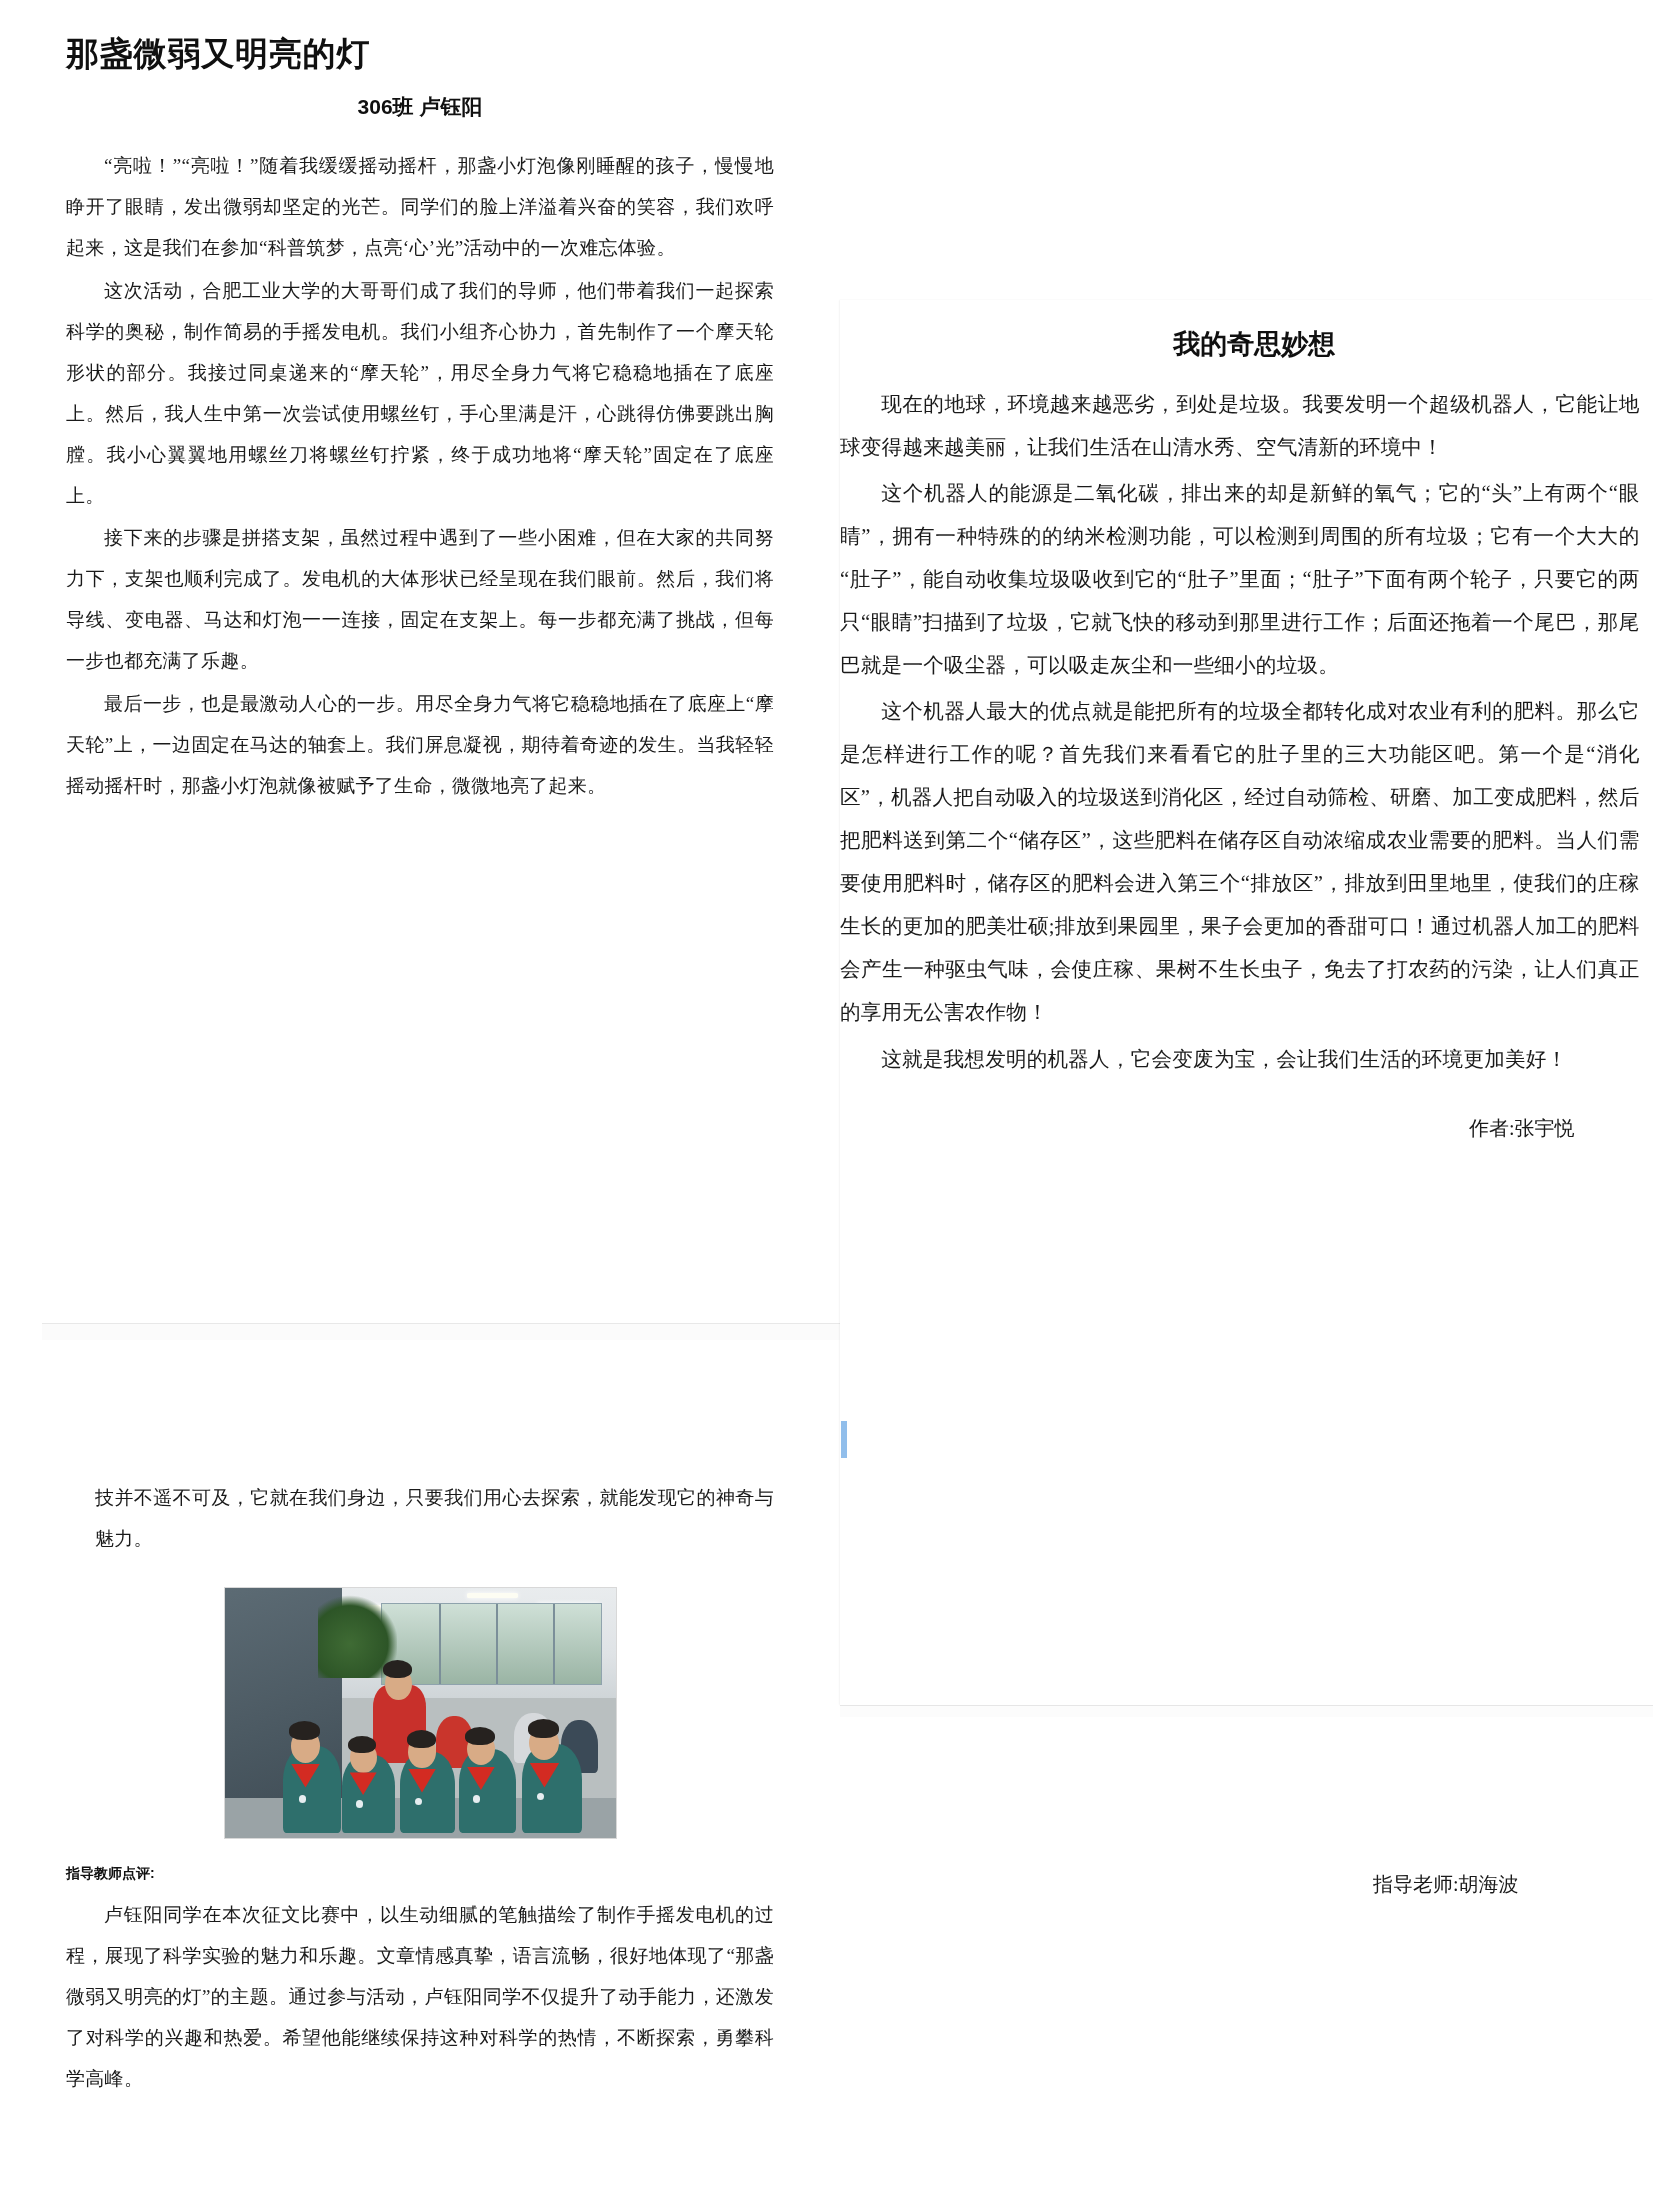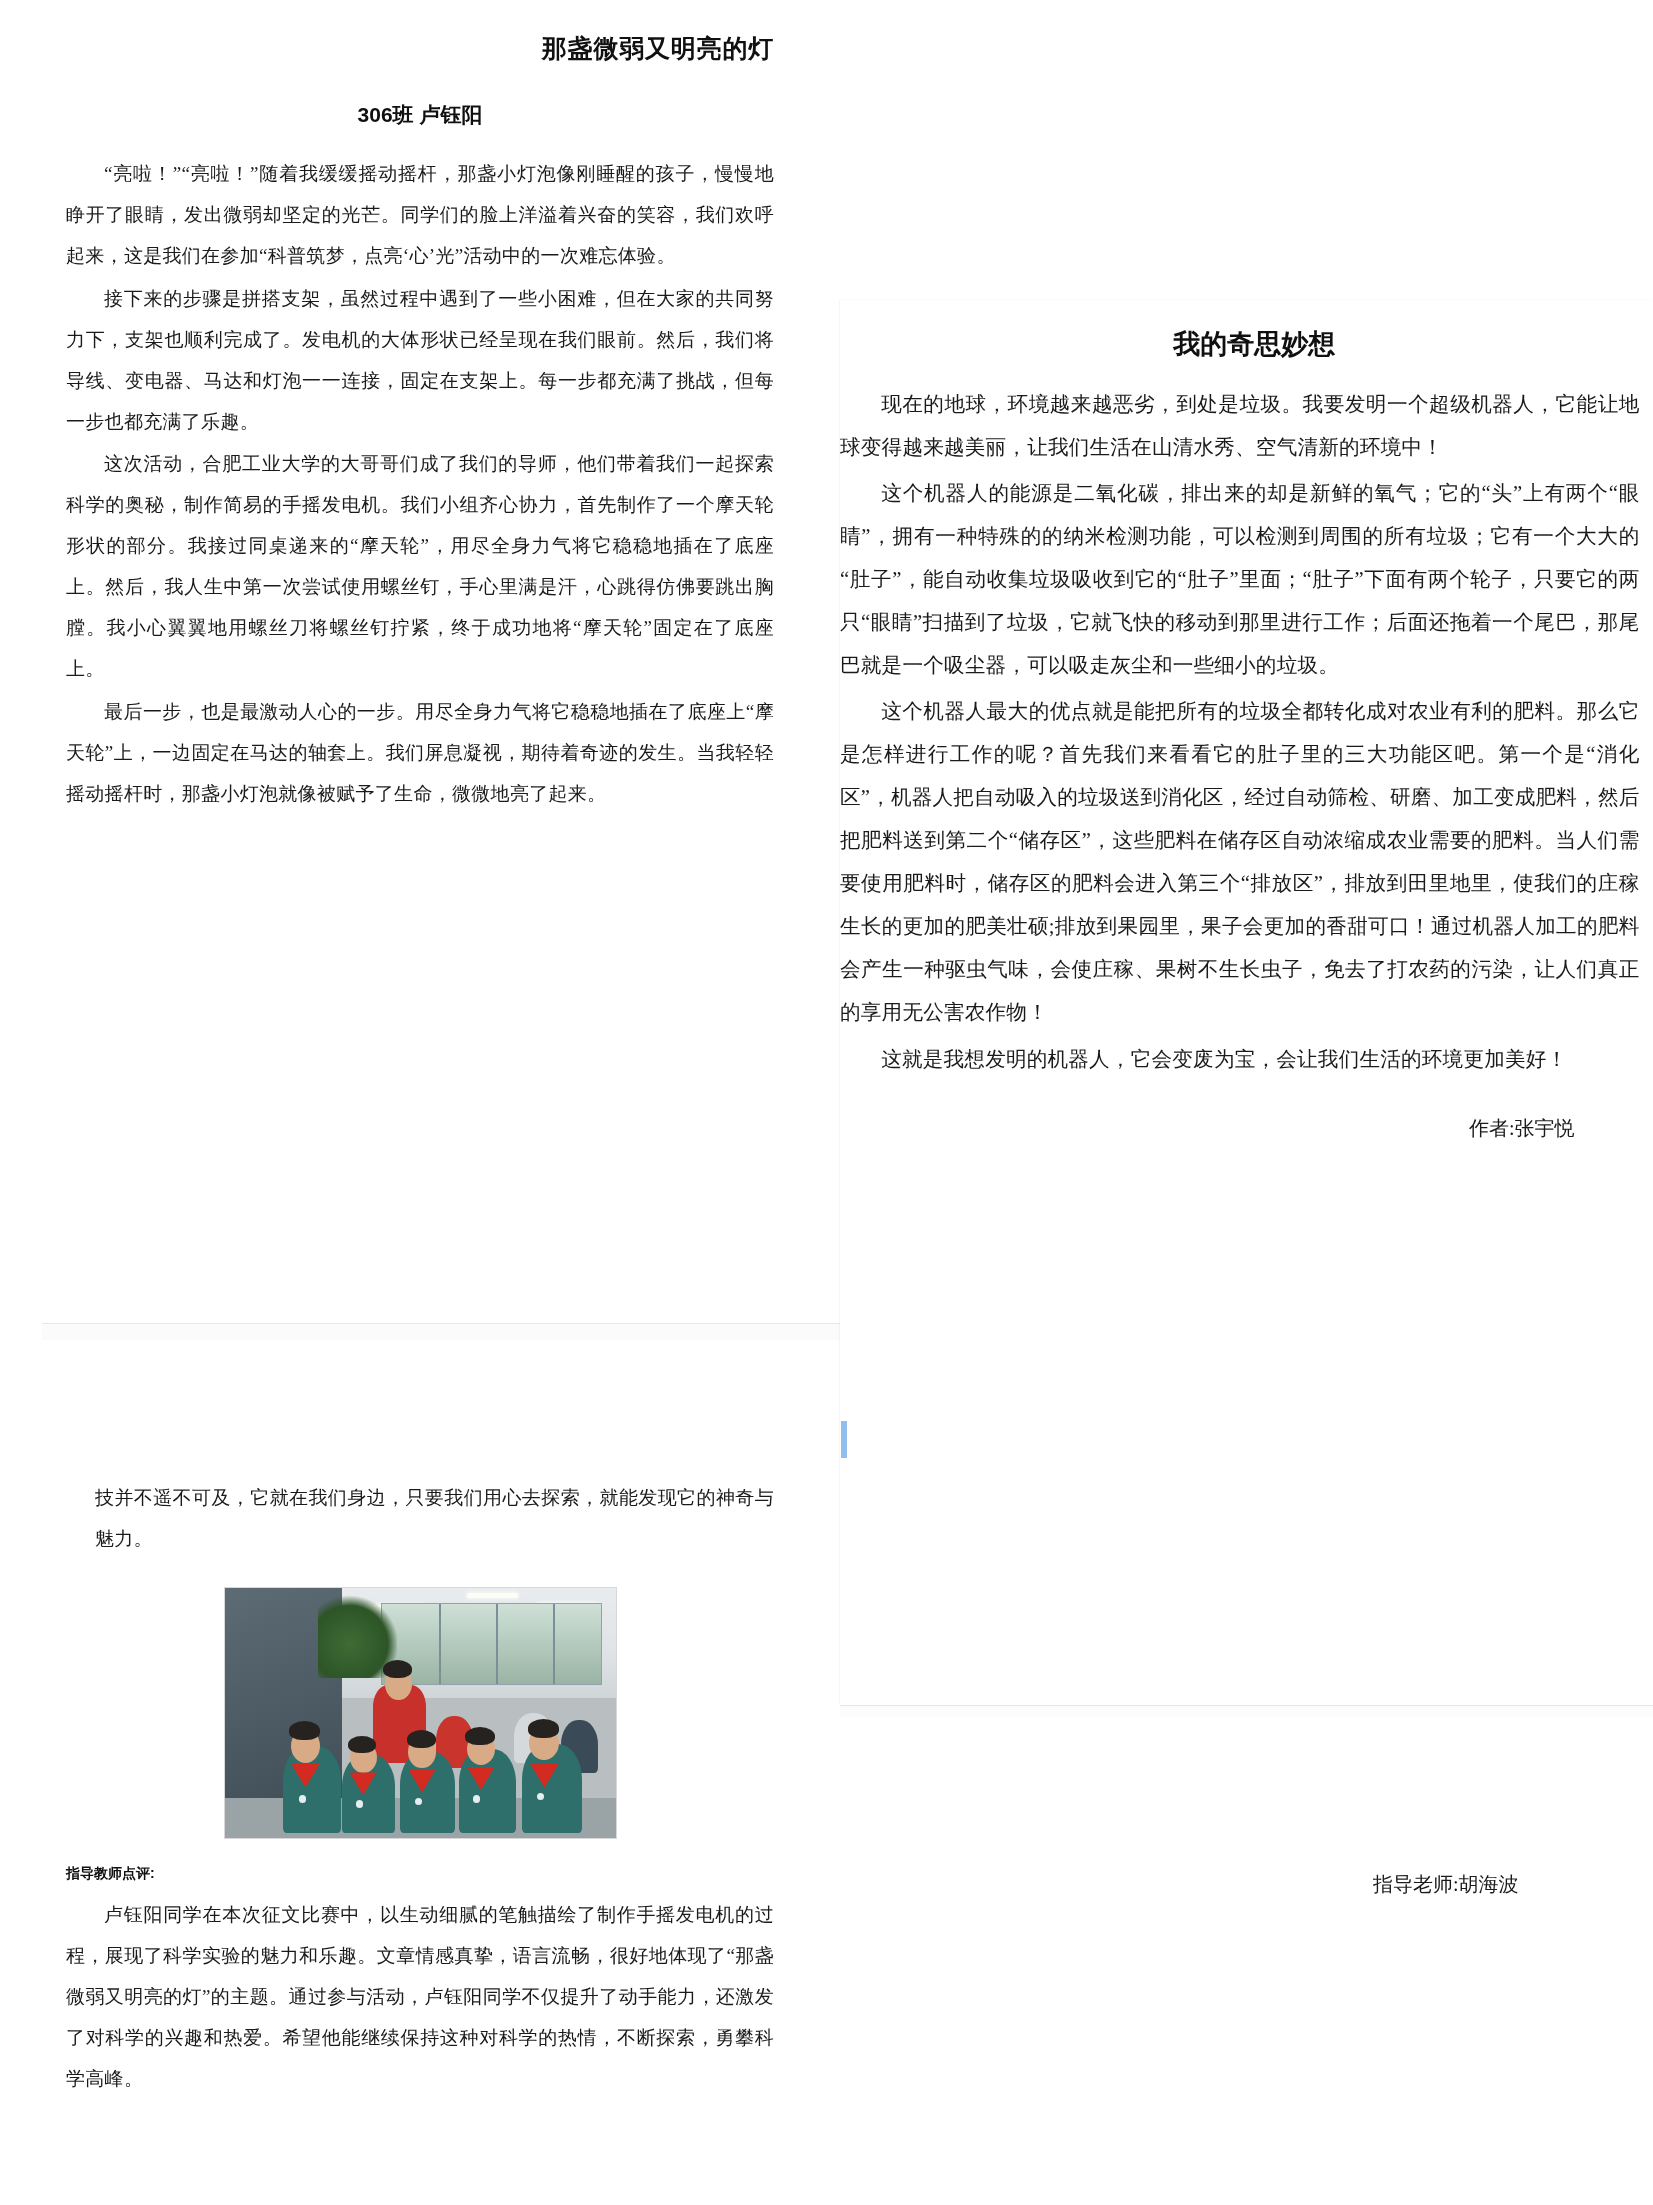--- a/index.html
+++ b/index.html
@@ -50,26 +50,26 @@
     left: 42px;
     top: 1323px;
     width: 798px;
     height: 18px;
     background: #fbfbfb;
     border-top: 0.8px solid #e8e8e8;
     border-bottom: 0.8px solid #e2e2e2;
   }
 
   .essay-title {
-    text-align: right;
+    text-align: left;
     font-family: "Liberation Sans", "DejaVu Sans", sans-serif;
     font-weight: bold;
-    font-size: 25px;
+    font-size: 33px;
     letter-spacing: 0.8px;
-    margin: 0 0 36px 0;
+    margin: 0 0 16px 0;
     color: #101010;
   }
   .essay-byline {
     text-align: center;
     font-family: "Liberation Sans", "DejaVu Sans", sans-serif;
     font-weight: bold;
     font-size: 21px;
     margin: 0 0 24px 0;
     color: #101010;
   }
@@ -201,22 +201,22 @@
 </head>
 <body>
 
 <div class="doc-left">
 
   <div class="doc-left-page-a">
     <h1 class="essay-title">那盏微弱又明亮的灯</h1>
     <div class="essay-byline">306班  卢钰阳</div>
 
     <p class="p-left">“亮啦！”“亮啦！”随着我缓缓摇动摇杆，那盏小灯泡像刚睡醒的孩子，慢慢地睁开了眼睛，发出微弱却坚定的光芒。同学们的脸上洋溢着兴奋的笑容，我们欢呼起来，这是我们在参加“科普筑梦，点亮‘心’光”活动中的一次难忘体验。</p>
+    <p class="p-left">这次活动，合肥工业大学的大哥哥们成了我们的导师，他们带着我们一起探索科学的奥秘，制作简易的手摇发电机。我们小组齐心协力，首先制作了一个摩天轮形状的部分。我接过同桌递来的“摩天轮”，用尽全身力气将它稳稳地插在了底座上。然后，我人生中第一次尝试使用螺丝钉，手心里满是汗，心跳得仿佛要跳出胸膛。我小心翼翼地用螺丝刀将螺丝钉拧紧，终于成功地将“摩天轮”固定在了底座上。</p>
     <p class="p-left">接下来的步骤是拼搭支架，虽然过程中遇到了一些小困难，但在大家的共同努力下，支架也顺利完成了。发电机的大体形状已经呈现在我们眼前。然后，我们将导线、变电器、马达和灯泡一一连接，固定在支架上。每一步都充满了挑战，但每一步也都充满了乐趣。</p>
-    <p class="p-left">这次活动，合肥工业大学的大哥哥们成了我们的导师，他们带着我们一起探索科学的奥秘，制作简易的手摇发电机。我们小组齐心协力，首先制作了一个摩天轮形状的部分。我接过同桌递来的“摩天轮”，用尽全身力气将它稳稳地插在了底座上。然后，我人生中第一次尝试使用螺丝钉，手心里满是汗，心跳得仿佛要跳出胸膛。我小心翼翼地用螺丝刀将螺丝钉拧紧，终于成功地将“摩天轮”固定在了底座上。</p>
     <p class="p-left">最后一步，也是最激动人心的一步。用尽全身力气将它稳稳地插在了底座上“摩天轮”上，一边固定在马达的轴套上。我们屏息凝视，期待着奇迹的发生。当我轻轻摇动摇杆时，那盏小灯泡就像被赋予了生命，微微地亮了起来。</p>
   </div>
 
   <div class="page-gap"></div>
 
   <div class="doc-left-page-b">
     <p class="p-left" style="text-indent:0;margin-left:29px;">技并不遥不可及，它就在我们身边，只要我们用心去探索，就能发现它的神奇与魅力。</p>
 
     <div class="photo-wrap">
       <div class="photo">

